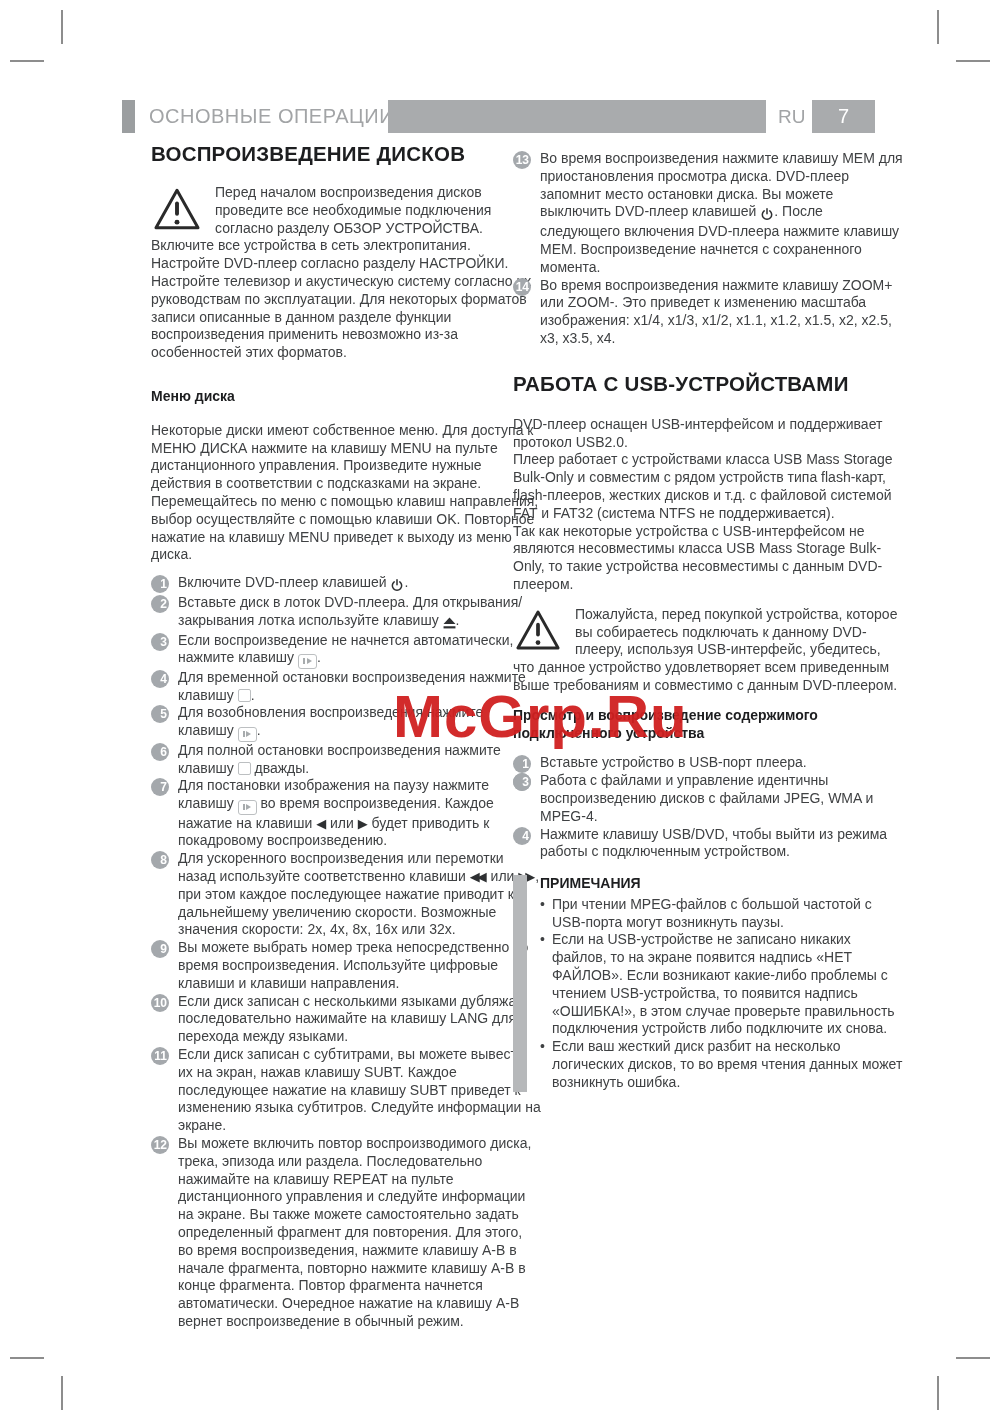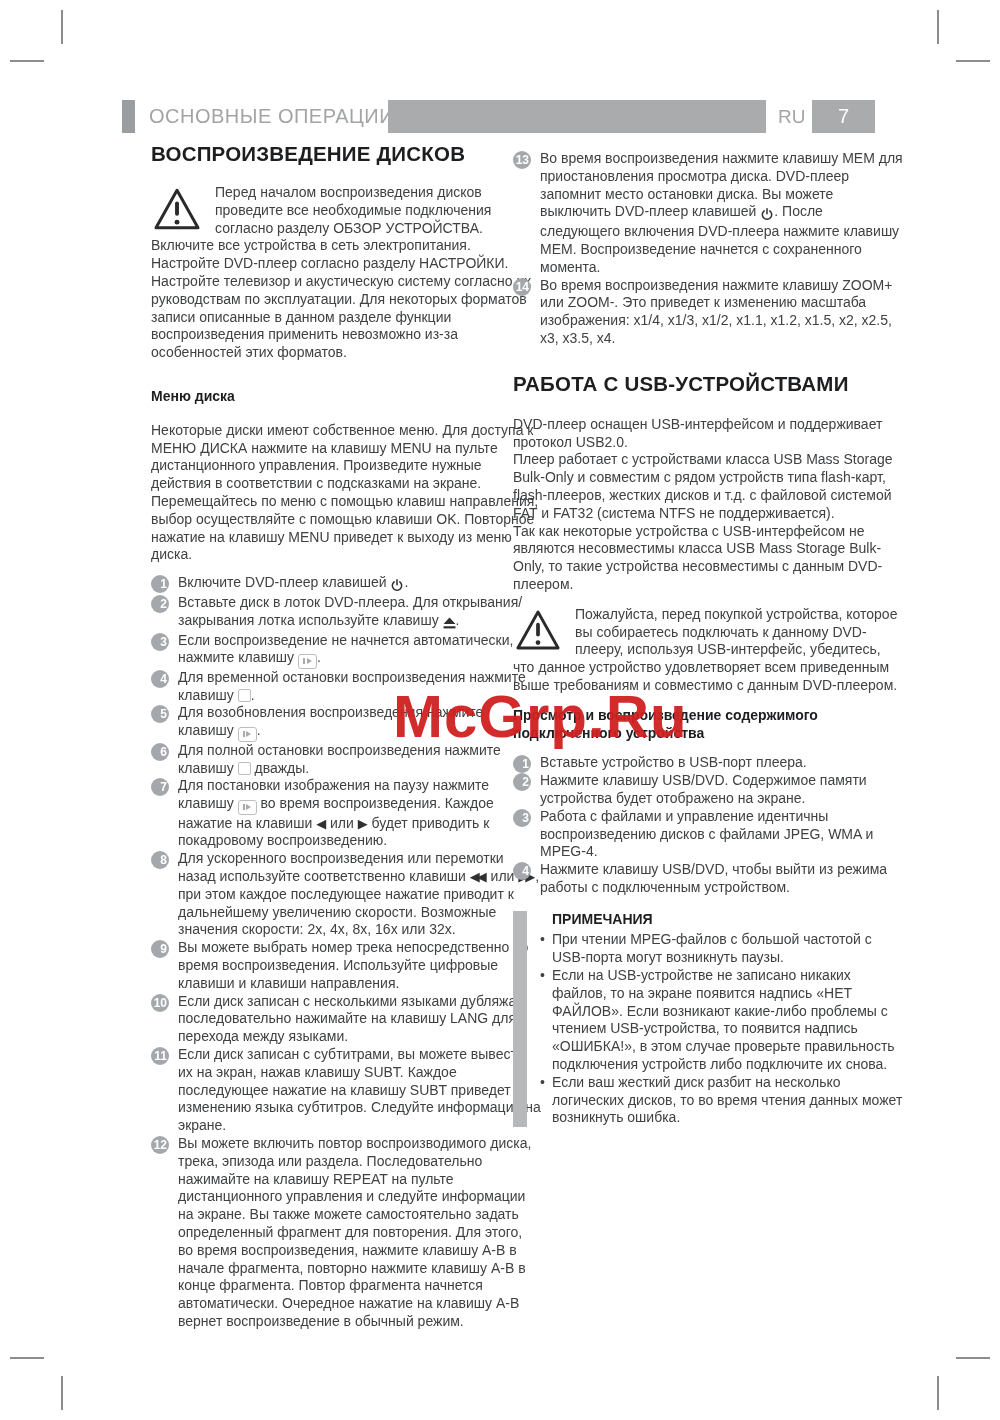--- a/index.html
+++ b/index.html
@@ -47,21 +47,21 @@
   .kbox .pb{display:inline-block;width:2px;height:6px;background:#a7abad;margin-right:1.5px;}
   .kbox .pt{display:inline-block;width:0;height:0;border-left:5px solid #a7abad;
             border-top:3.5px solid transparent;border-bottom:3.5px solid transparent;}
   .sbox{display:inline-block;width:11px;height:11px;border:1.6px solid #bcbfc1;border-radius:2px;
         vertical-align:-2px;background:#fff;}
   .tri{font-size:13px;color:#2e3032;}
   .tri.dbl{letter-spacing:-3px;padding-right:3px;}
 
   
   .notes{border-left:14px solid #b6b8ba;padding-left:13px;margin-top:14px;}
-  .notes h4{margin:0 12px 3px;font-size:14px;font-weight:700;color:#1d1e20;}
+  .notes h4{margin:0 0 3px;font-size:14px;font-weight:700;color:#1d1e20;}
   .notes ul{margin:0;padding:0;list-style:none;}
   .notes li{position:relative;padding-left:12px;}
   .notes li::before{content:"\2022";position:absolute;left:0;top:0;color:#3f4143;}
 
   
   .watermark{position:absolute;left:393px;top:680px;font-size:60px;line-height:74px;
              font-weight:700;color:#d02020;letter-spacing:1px;
              z-index:6;pointer-events:none;opacity:.95;}
 </style>
 </head>
@@ -151,21 +151,21 @@
         <rect x="29.4" y="19" width="5.2" height="19" rx="2.6" fill="#2a2a2a"></rect>
         <circle cx="32" cy="46.5" r="3.3" fill="#2a2a2a"></circle>
       </svg>
       <p>Пожалуйста, перед покупкой устройства, которое вы собираетесь подключать к данному DVD-плееру, используя USB-интерфейс, убедитесь, что данное устройство удовлетворяет всем приведенным выше требованиям и совместимо с данным DVD-плеером.</p>
     </div>
 
     <div class="subhead2">Просмотр и воспроизведение содержимого подключенного устройства</div>
 
     <ol class="steps" style="margin-top:0;" id="steps-usb">
         <li><span class="badge">1</span><span>Вставьте устройство в USB-порт плеера.</span></li>
-        <li><span class="badge">2</span><span>Нажмите клавишу USB/DVD. Содержимое памяти устройства будет отображено на экране.</span></li>
+        <li><span class="badge">2</span></li>
         <li><span class="badge">3</span><span>Работа с файлами и управление идентичны воспроизведению дисков с файлами JPEG, WMA и MPEG-4.</span></li>
         <li><span class="badge">4</span><span>Нажмите клавишу USB/DVD, чтобы выйти из режима работы с подключенным устройством.</span></li>
       </ol>
 
     <div class="notes">
       <h4>ПРИМЕЧАНИЯ</h4>
       <ul id="notes-list">
           <li>При чтении MPEG-файлов с большой частотой с USB-порта могут возникнуть паузы.</li>
           <li>Если на USB-устройстве не записано никаких файлов, то на экране появится надпись «НЕТ ФАЙЛОВ». Если возникают какие-либо проблемы с чтением USB-устройства, то появится надпись «ОШИБКА!», в этом случае проверьте правильность подключения устройств либо подключите их снова.</li>
           <li>Если ваш жесткий диск разбит на несколько логических дисков, то во время чтения данных может возникнуть ошибка.</li>

